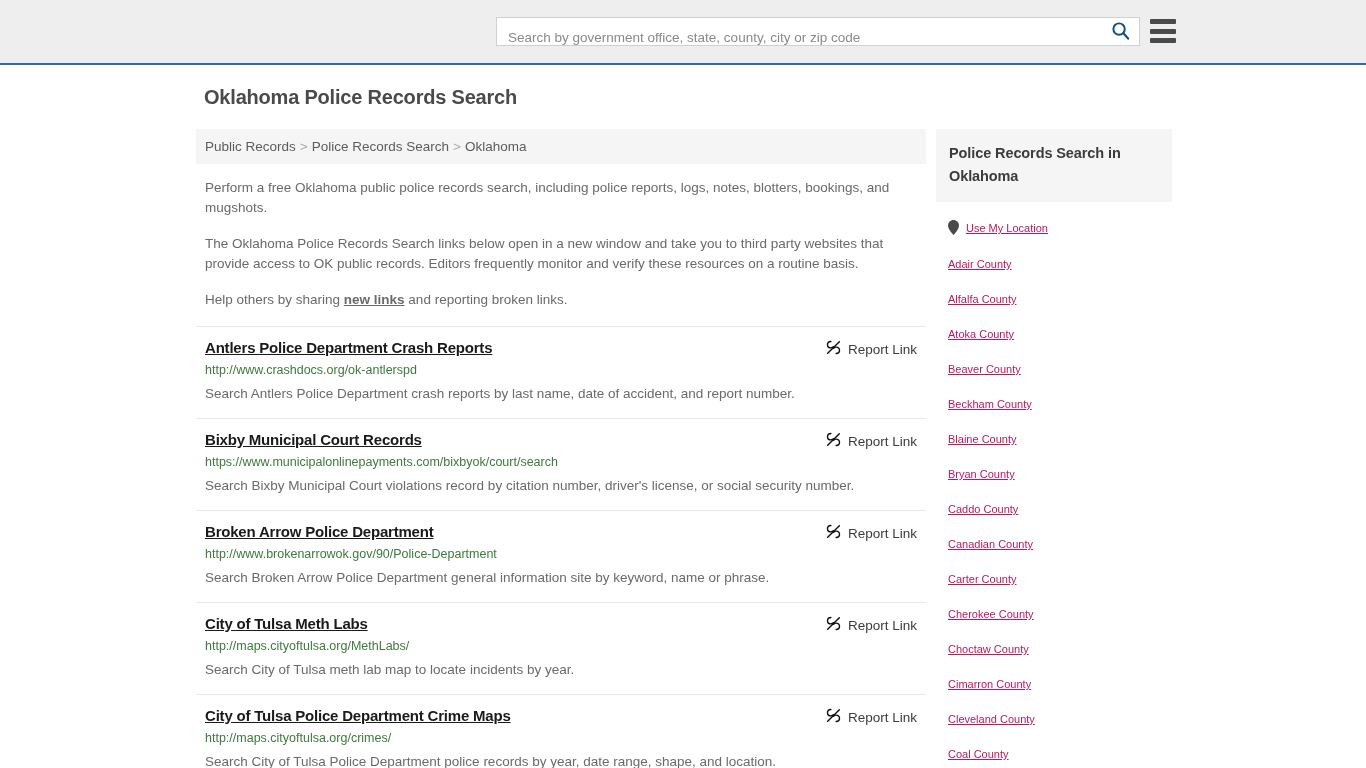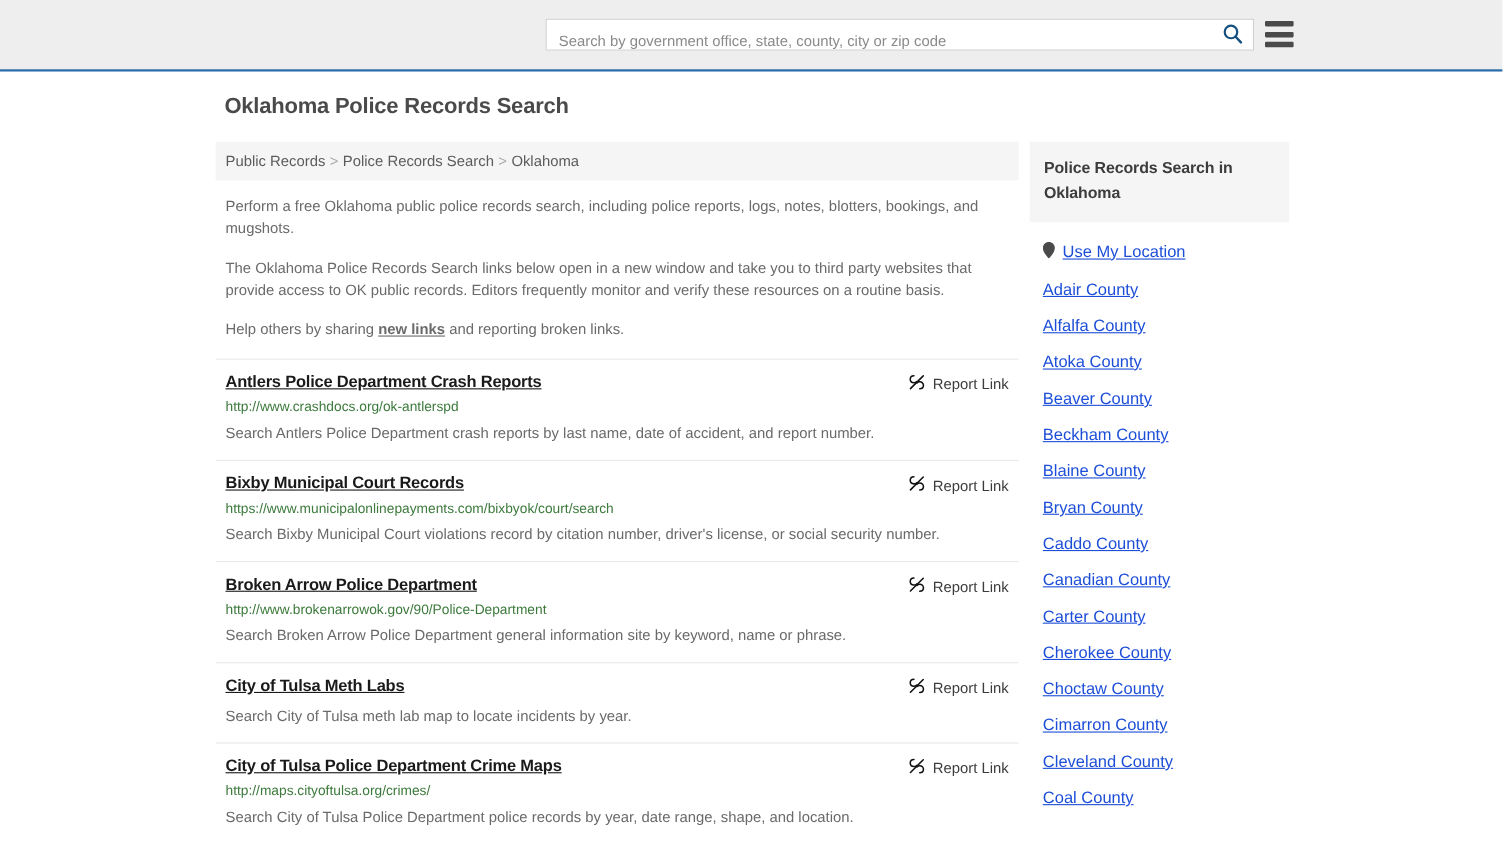--- a/index.html
+++ b/index.html
@@ -226,22 +226,22 @@
     margin: 0;
     font-size: 14.5px;
     font-weight: bold;
     color: #3c3c3c;
     line-height: 23px;
     letter-spacing: -0.1px;
   }
   .side-list { padding: 0 0 0 12px; margin: 0; list-style: none; }
   .side-list li { margin-bottom: 18px; line-height: 15px; }
   .side-list a {
-    font-size: 15px;
-    color: #1d4ed8;
+    font-size: 11px;
+    color: #be185d;
     text-decoration: underline;
   }
   .loc-item { display: flex; align-items: center; gap: 7px; }
   .pin-icon { flex: 0 0 auto; }
 </style>
 </head>
 <body>
 
 <header class="site-header">
 
@@ -330,20 +330,21 @@
               <a href="#" class="result-title">City of Tulsa Meth Labs</a>
               <span class="report-link">
                 <span><svg width="15" height="15" viewBox="0 0 16 16" xmlns="http://www.w3.org/2000/svg" aria-hidden="true">
                     <path d="M5.2 1.6 C3.1 1.6 1.6 3.1 1.6 5.0 C1.6 6.9 3.1 8.4 5.2 8.4 C6.3 8.4 7.2 8.0 7.9 7.3" fill="none" stroke="#111" stroke-width="1.5" stroke-linecap="round"></path>
                     <path d="M10.8 14.4 C12.9 14.4 14.4 12.9 14.4 11.0 C14.4 9.1 12.9 7.6 10.8 7.6 C9.7 7.6 8.8 8.0 8.1 8.7" fill="none" stroke="#111" stroke-width="1.5" stroke-linecap="round"></path>
                     <line x1="1.8" y1="14.2" x2="14.2" y2="1.8" stroke="#111" stroke-width="1.5" stroke-linecap="round"></line>
                   </svg></span>
                 <span>Report Link</span>
               </span>
             </div>
+            <div class="result-url">http://maps.cityoftulsa.org/MethLabs/</div>
             <div class="result-desc">Search City of Tulsa meth lab map to locate incidents by year.</div>
           </div>
           <div class="result">
             <div class="result-head">
               <a href="#" class="result-title">City of Tulsa Police Department Crime Maps</a>
               <span class="report-link">
                 <span><svg width="15" height="15" viewBox="0 0 16 16" xmlns="http://www.w3.org/2000/svg" aria-hidden="true">
                     <path d="M5.2 1.6 C3.1 1.6 1.6 3.1 1.6 5.0 C1.6 6.9 3.1 8.4 5.2 8.4 C6.3 8.4 7.2 8.0 7.9 7.3" fill="none" stroke="#111" stroke-width="1.5" stroke-linecap="round"></path>
                     <path d="M10.8 14.4 C12.9 14.4 14.4 12.9 14.4 11.0 C14.4 9.1 12.9 7.6 10.8 7.6 C9.7 7.6 8.8 8.0 8.1 8.7" fill="none" stroke="#111" stroke-width="1.5" stroke-linecap="round"></path>
                     <line x1="1.8" y1="14.2" x2="14.2" y2="1.8" stroke="#111" stroke-width="1.5" stroke-linecap="round"></line>

